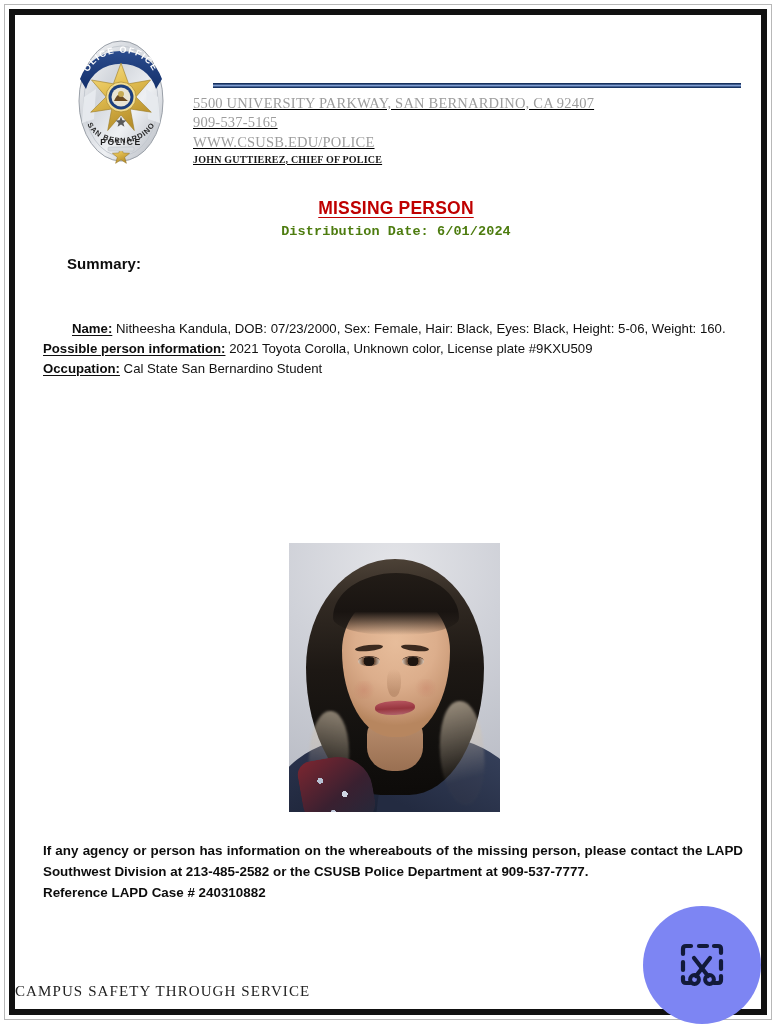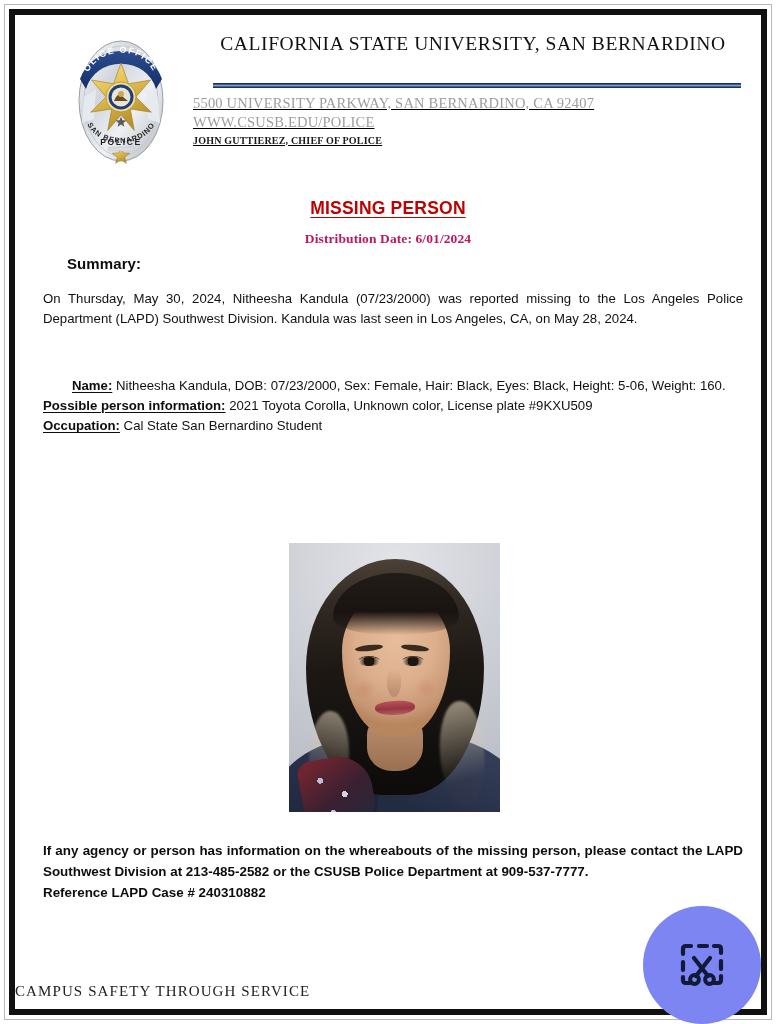--- a/index.html
+++ b/index.html
@@ -112,36 +112,37 @@
     margin-top: 2px;
   }
 
   
   .title-block {
     position: absolute;
     left: 0;
     top: 183px;
     width: 100%;
     text-align: center;
+    padding-left: 8px;
   }
   .missing-title {
     font-family: "Liberation Sans", sans-serif;
     font-size: 17.5px;
     font-weight: bold;
     color: #bf0000;
     text-decoration: underline;
     text-underline-offset: 3px;
     letter-spacing: 0.2px;
   }
   .dist-date {
-    font-family: Liberation Serif, serif;
+    font-family: Liberation Mono, monospace;
     font-size: 13.5px;
     font-weight: bold;
-    color: #be185d;
-    margin-top: 12px;
+    color: #4d7c0f;
+    margin-top: 5px;
     letter-spacing: 0.1px;
   }
 
   
   .body-area {
     position: absolute;
     left: 28px;
     top: 240px;
     width: 700px;
   }
@@ -415,41 +416,40 @@
               <textPath href="#arcAgency" startOffset="50%" text-anchor="middle">SAN BERNARDINO</textPath>
             </text>
             <text x="51" y="118" font-family="Liberation Sans, sans-serif" font-size="8.6" font-weight="bold" fill="#1f1f1f" text-anchor="middle" letter-spacing="1.6">POLICE</text>
 
             <path d="M 51,124 l 2.3,5.9 6.3,0.35 -4.9,4 1.7,6.1 -5.4,-3.5 -5.4,3.5 1.7,-6.1 -4.9,-4 6.3,-0.35 z" fill="url(#gold)" stroke="#8c6c1e" stroke-width="0.5" transform="translate(0,-4)"></path>
             <rect x="38" y="120" width="26" height="4" rx="1.2" fill="#d8dce1" stroke="#b0b5bc" stroke-width="0.4"></rect>
           </svg>
         </div>
 
         <div class="header-text">
-          <div class="org-title">CALIFORNIA STATE UNIVERSITY, SAN BERNARDINO</div>
         </div>
 
         <div class="hr-blue"></div>
 
         <div class="addr-block">
           <div class="addr-line">5500 UNIVERSITY PARKWAY, SAN BERNARDINO, CA 92407</div>
+          <div class="addr-line">909-537-5165</div>
           <div class="addr-line">WWW.CSUSB.EDU/POLICE</div>
           <div class="chief-line">JOHN GUTTIEREZ, CHIEF OF POLICE</div>
         </div>
       </div>
 
       <div class="title-block">
         <div class="missing-title">MISSING PERSON</div>
         <div class="dist-date">Distribution Date: 6/01/2024</div>
       </div>
 
       <div class="body-area">
 
         <div class="sec-head">Summary:</div>
-        <div class="para">On Thursday, May 30, 2024, Nitheesha Kandula (07/23/2000) was reported missing to the Los Angeles Police Department (LAPD) Southwest Division. Kandula was last seen in Los Angeles, CA, on May 28, 2024.</div>
 
         <div class="gap-lg"></div>
 
 
         <div class="desc-block">
           <div class="desc-line j">
             <span class="lbl">Name:</span>
             <span>Nitheesha Kandula, DOB: 07/23/2000, Sex: Female, Hair: Black, Eyes: Black, Height: 5-06, Weight: 160.</span>
           </div>
           <div class="desc-line">

